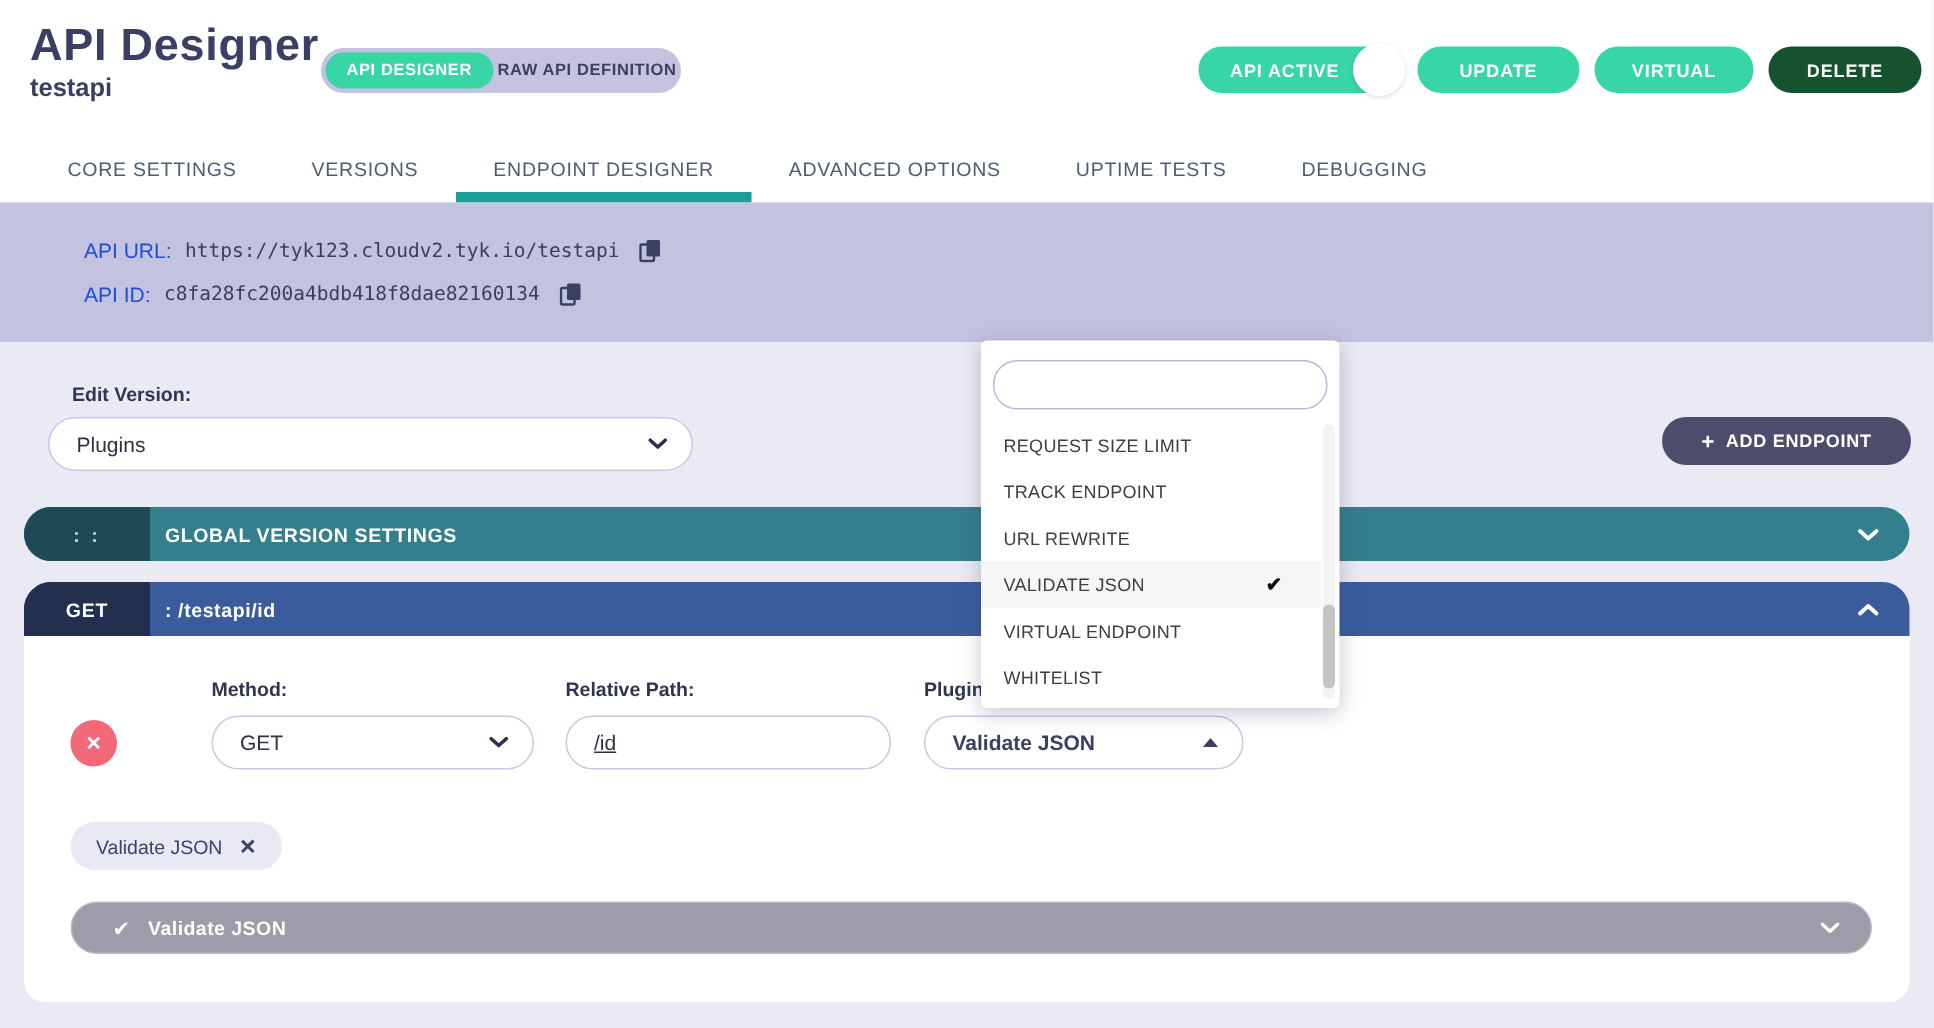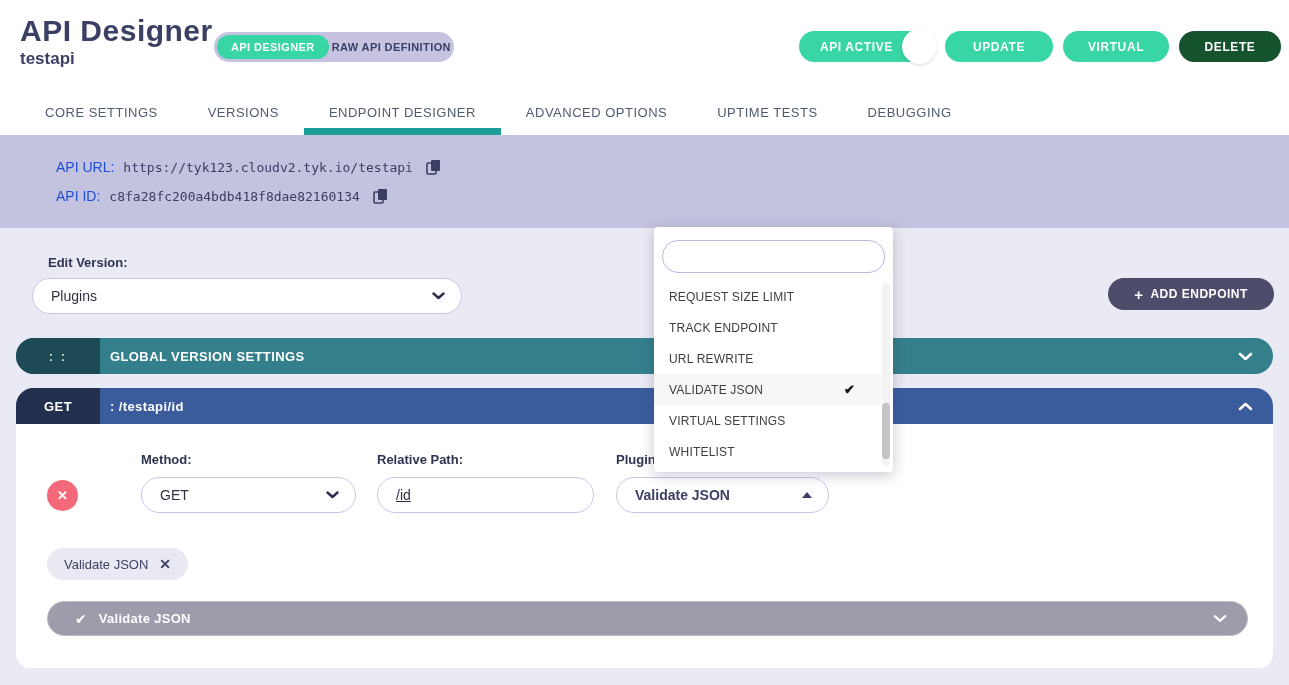--- a/index.html
+++ b/index.html
@@ -347,21 +347,21 @@
       <span>TRACK ENDPOINT</span>
     </div>
     <div class="dropdown-item">
       <span>URL REWRITE</span>
     </div>
     <div class="dropdown-item selected">
       <span>VALIDATE JSON</span>
       <span class="item-check">✔</span>
     </div>
     <div class="dropdown-item">
-      <span>VIRTUAL SETTINGS</span>
+      <span>VIRTUAL ENDPOINT</span>
     </div>
     <div class="dropdown-item">
       <span>WHITELIST</span>
     </div>
   </div>
   <div class="dropdown-scroll-track"></div>
   <div class="dropdown-scroll-thumb"></div>
 </div>
 
 </body></html>

